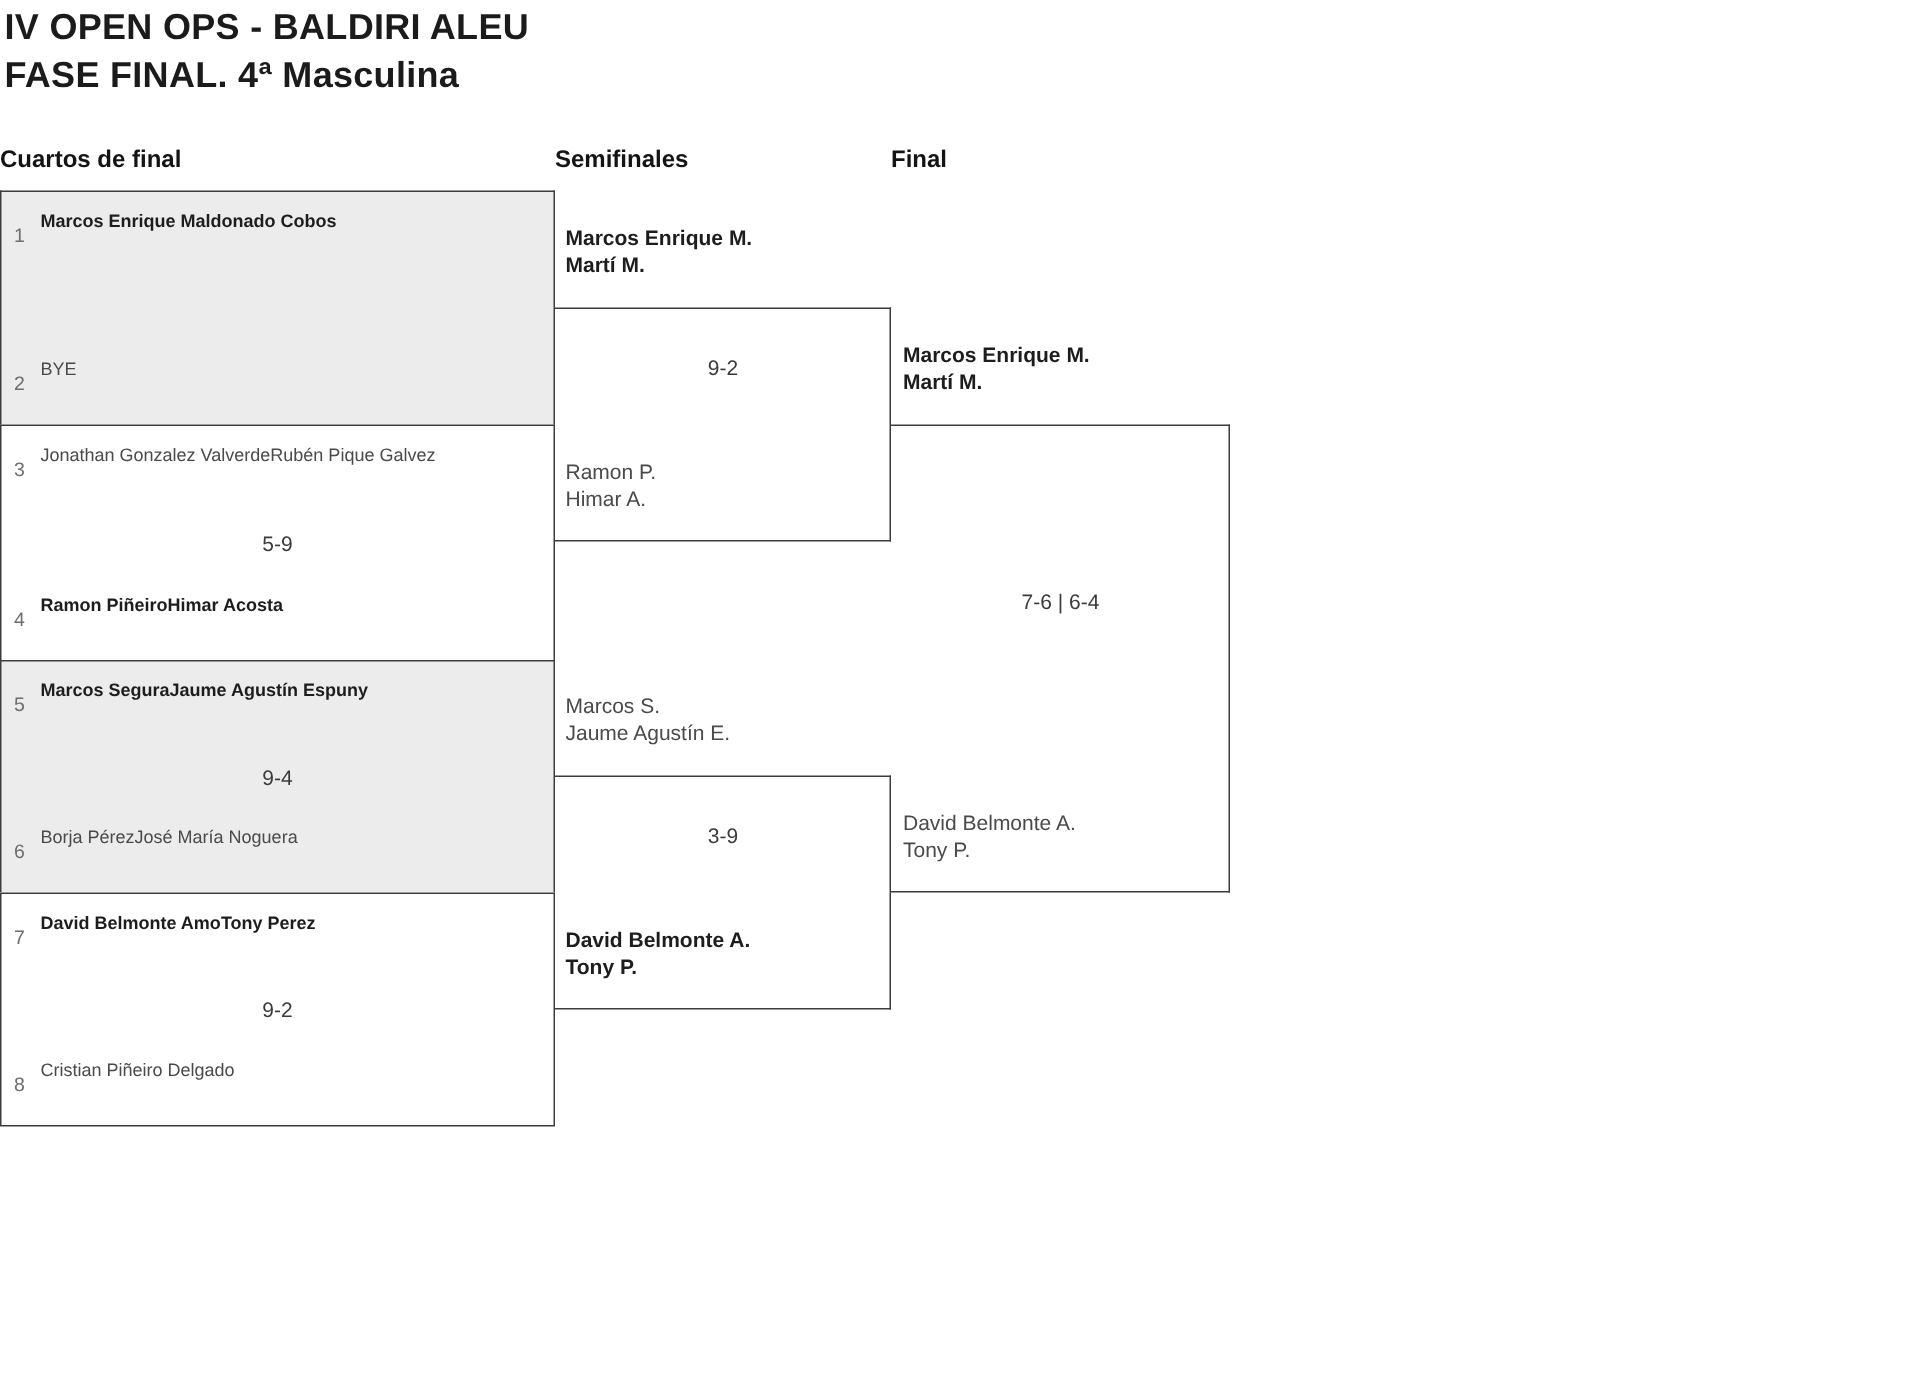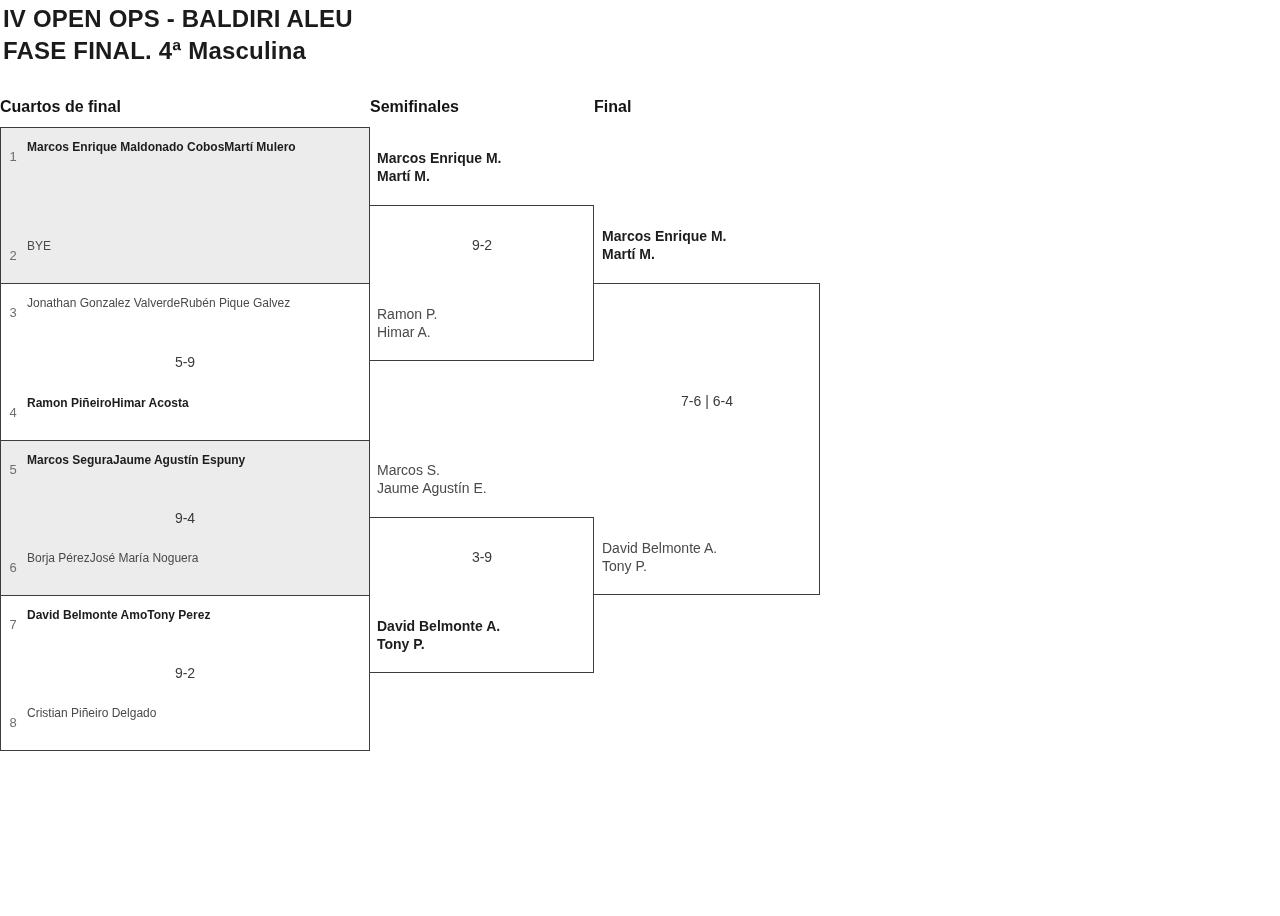--- a/index.html
+++ b/index.html
@@ -123,21 +123,20 @@
   </div>
 
   <div class="round-header rh-qf">Cuartos de final</div>
   <div class="round-header rh-sf">Semifinales</div>
   <div class="round-header rh-final">Final</div>
 
   <div class="match gray m-qf1">
     <div class="seed seed-top">1</div>
     <div class="pair pair-top winner">
       <div>Marcos Enrique Maldonado Cobos</div>
-      <div>Martí Mulero</div>
     </div>
     <div class="qscore"></div>
     <div class="seed seed-bottom">2</div>
     <div class="pair pair-bottom loser">
       <div>BYE</div>
     </div>
   </div>
 
   <div class="match m-qf2">
     <div class="seed seed-top">3</div>

